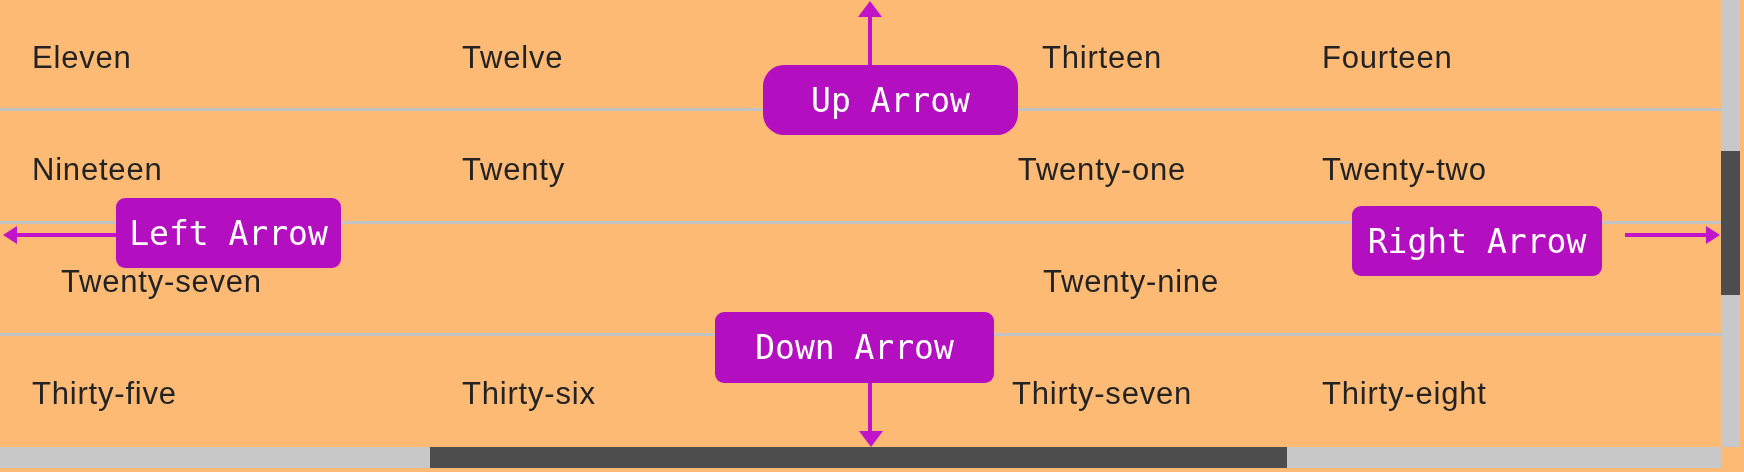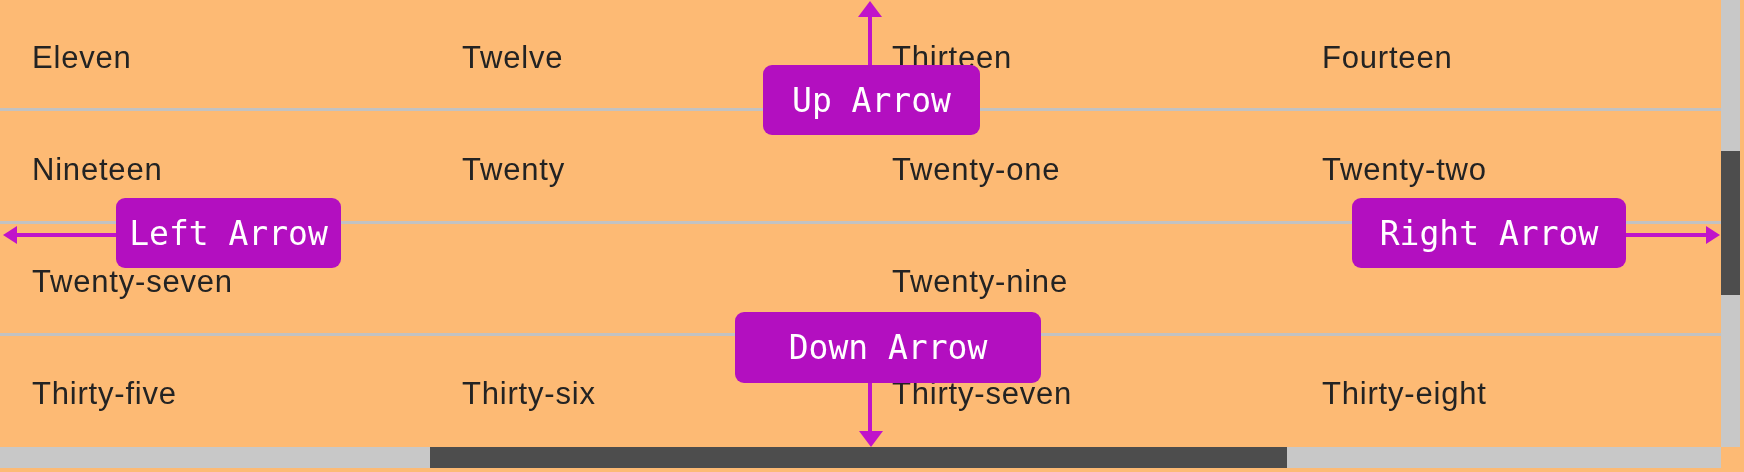--- a/index.html
+++ b/index.html
@@ -34,44 +34,44 @@
     width: 420px;
     height: 36px;
     line-height: 36px;
     font-size: 31px;
     letter-spacing: 0.8px;
     color: #232323;
     white-space: nowrap;
   }
   .r0 { top: 40px; }
   .r1 { top: 152px; }
-  .r2 { top: 264px; }
+  .r2 { top: 264px; margin-left: 29px; }
   .r3 { top: 376px; }
   .c0 { left: 32px; }
   .c1 { left: 462px; }
-  .c2 { left: 892px; }
+  .c2 { left: 892px; text-align: center; }
   .c3 { left: 1322px; }
 
   
   .key-btn {
     position: absolute;
     background: #b30fc0;
     border-radius: 9px;
     color: #ffffff;
     font-family: "DejaVu Sans Mono", monospace;
     font-size: 33px;
     display: flex;
     align-items: center;
     justify-content: center;
     z-index: 3;
   }
-  .btn-up    { left: 763px;  top: 65px;  width: 217px; height: 70px; }
-  .btn-down  { left: 735px;  top: 312px; width: 306px; height: 71px; }
+  .btn-up    { left: 763px;  top: 65px;  width: 255px; height: 70px; border-radius: 21px; }
+  .btn-down  { left: 715px;  top: 312px; width: 279px; height: 71px; }
   .btn-left  { left: 116px;  top: 198px; width: 225px; height: 70px; }
-  .btn-right { left: 1352px; top: 198px; width: 274px; height: 70px; }
+  .btn-right { left: 1352px; top: 206px; width: 250px; height: 70px; }
 
   
   .shaft {
     position: absolute;
     background: #c013ca;
     z-index: 2;
   }
   .shaft-up    { left: 868px; top: 15px;  width: 4px;  height: 52px; }
   .shaft-down  { left: 868px; top: 381px; width: 4px;  height: 53px; }
   .shaft-left  { left: 12px;  top: 233px; width: 106px; height: 4px; }

